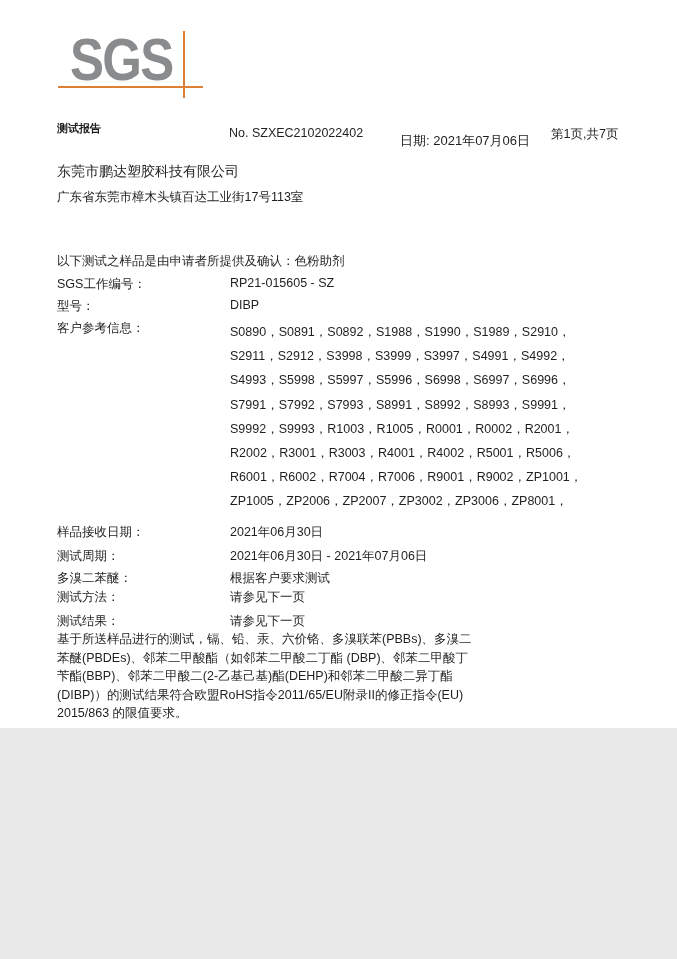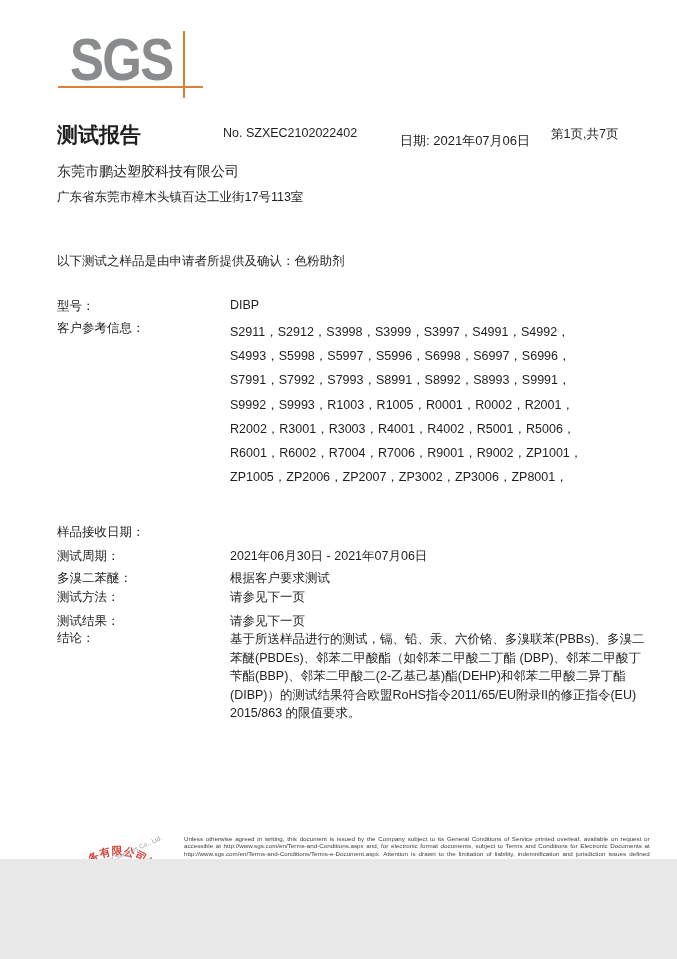--- a/index.html
+++ b/index.html
@@ -1,37 +1,37 @@
 <!DOCTYPE html>
 <html><head>
 <meta charset="utf-8">
 <style>
   html,body{margin:0;padding:0;background:#e8e8e8;}
   .doc{
     position:relative;
-    width:677px;height:859px;
+    width:677px;height:728px;
     margin:0 auto;
     background:#ffffff;
     font-family:"Liberation Sans","DejaVu Sans",sans-serif;
     color:#1f1f1f;
     overflow:hidden;
   }
   
   .logo-text{
     position:absolute;left:70px;top:34px;
     font-size:60px;font-weight:800;line-height:52px;
     letter-spacing:-2px;color:#8a8b8d;
     transform:scaleX(0.85);transform-origin:left top;
   }
   .logo-hline{position:absolute;left:58px;top:86px;width:145px;height:2px;background:#dd8033;}
   .logo-vline{position:absolute;left:183px;top:31px;width:2px;height:67px;background:#dd8033;}
 
   
-  .title{position:absolute;left:57px;top:121px;font-size:21px;font-weight:700;text-align:right;}
-  .report-no{position:absolute;left:223px;top:126px;font-size:12.5px;}
+  .title{position:absolute;left:57px;top:121px;font-size:11px;font-weight:700;text-align:right;}
+  .report-no{position:absolute;left:229px;top:126px;font-size:12.5px;}
   .date{position:absolute;left:400px;top:126px;font-size:13px;margin-top:6px;}
   .page-no{position:absolute;left:551px;top:126px;font-size:12.5px;}
 
   
   .company{position:absolute;left:57px;top:163px;font-size:14px;}
   .address{position:absolute;left:57px;top:189px;font-size:12.5px;text-align:right;}
 
   .statement{position:absolute;left:57px;top:253px;font-size:12.5px;}
 
   
@@ -109,41 +109,47 @@
   <div class="title">测试报告</div>
   <div class="report-no">No. SZXEC2102022402</div>
   <div class="date">日期: 2021年07月06日</div>
   <div class="page-no">第1页,共7页</div>
 
   <div class="company">东莞市鹏达塑胶科技有限公司</div>
   <div class="address">广东省东莞市樟木头镇百达工业街17号113室</div>
 
   <div class="statement">以下测试之样品是由申请者所提供及确认：色粉助剂</div>
 
+  <div class="frow r-job">
+    <div class="flabel">SGS工作编号：</div>
+    <div class="fvalue">RP21-015605 - SZ</div>
+  </div>
 
   <div class="frow r-model">
     <div class="flabel">型号：</div>
     <div class="fvalue">DIBP</div>
   </div>
 
   <div class="frow r-ref">
     <div class="flabel">客户参考信息：</div>
     <div class="fvalue ref-lines">
+      <div>S0890，S0891，S0892，S1988，S1990，S1989，S2910，</div>
       <div>S2911，S2912，S3998，S3999，S3997，S4991，S4992，</div>
       <div>S4993，S5998，S5997，S5996，S6998，S6997，S6996，</div>
       <div>S7991，S7992，S7993，S8991，S8992，S8993，S9991，</div>
       <div>S9992，S9993，R1003，R1005，R0001，R0002，R2001，</div>
       <div>R2002，R3001，R3003，R4001，R4002，R5001，R5006，</div>
       <div>R6001，R6002，R7004，R7006，R9001，R9002，ZP1001，</div>
       <div>ZP1005，ZP2006，ZP2007，ZP3002，ZP3006，ZP8001，</div>
     </div>
   </div>
 
   <div class="frow r-recv">
     <div class="flabel">样品接收日期：</div>
+    <div class="fvalue">2021年06月30日</div>
   </div>
 
   <div class="frow r-period">
     <div class="flabel">测试周期：</div>
     <div class="fvalue">2021年06月30日 - 2021年07月06日</div>
   </div>
 
   <div class="frow r-req">
     <div class="flabel">多溴二苯醚：</div>
     <div class="fvalue">根据客户要求测试</div>
@@ -153,21 +159,20 @@
     <div class="flabel">测试方法：</div>
     <div class="fvalue">请参见下一页</div>
   </div>
 
   <div class="frow r-result">
     <div class="flabel">测试结果：</div>
     <div class="fvalue">请参见下一页</div>
   </div>
 
   <div class="frow r-concl">
-    <div class="flabel">结论：</div>
     <div class="fvalue concl-text">基于所送样品进行的测试，镉、铅、汞、六价铬、多溴联苯(PBBs)、多溴二苯醚(PBDEs)、邻苯二甲酸酯（如邻苯二甲酸二丁酯 (DBP)、邻苯二甲酸丁苄酯(BBP)、邻苯二甲酸二(2-乙基己基)酯(DEHP)和邻苯二甲酸二异丁酯(DIBP)）的测试结果符合欧盟RoHS指令2011/65/EU附录II的修正指令(EU) 2015/863 的限值要求。</div>
   </div>
 
   <div class="stamp-wrap">
     <svg width="124" height="124" viewBox="0 0 120 120">
       <defs>
         <path id="ringPath" d="M 60,104 A 44,44 0 1 1 60.01,104" fill="none"></path>
       </defs>
       <text fill="#cf342a" font-size="10.5" font-weight="bold" letter-spacing="0.5">
         <textPath href="#ringPath" startOffset="50%" text-anchor="middle">通标标准技术服务有限公司深圳分公司</textPath>

